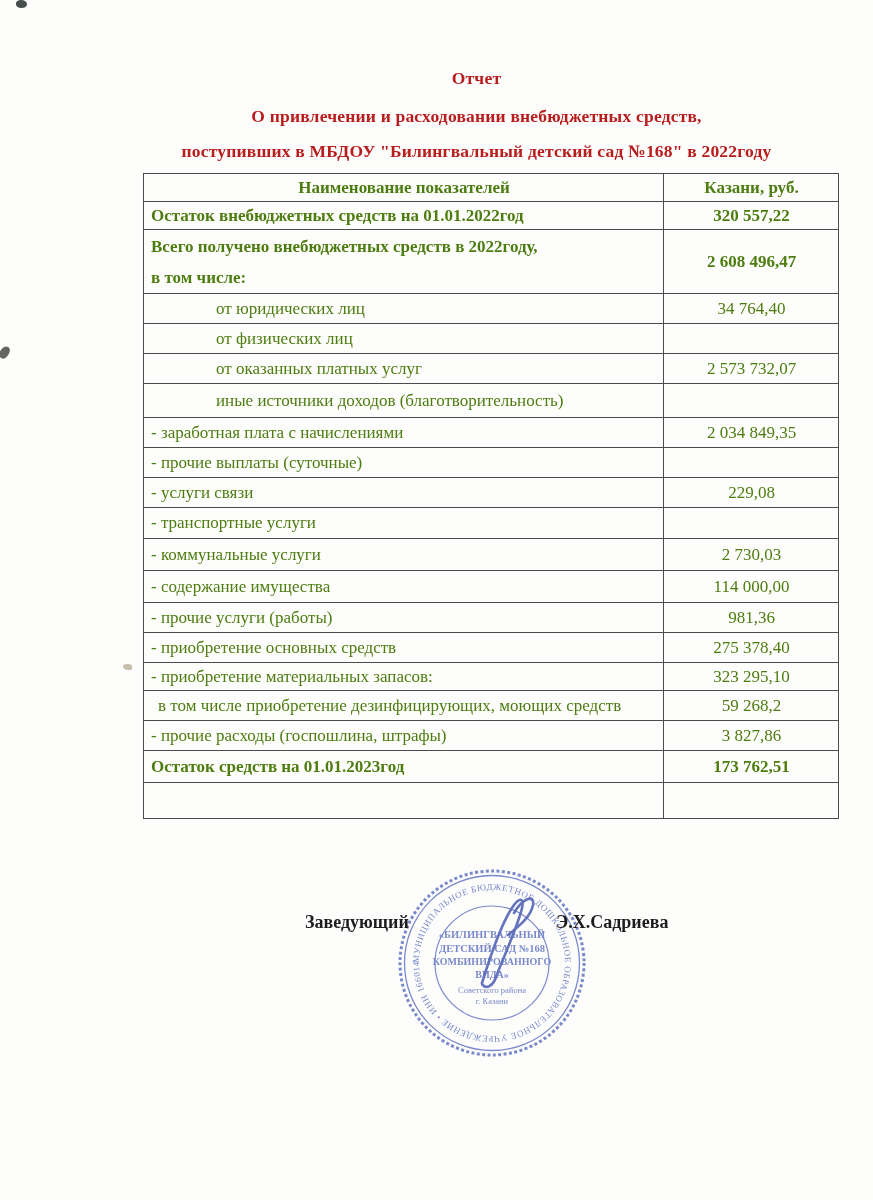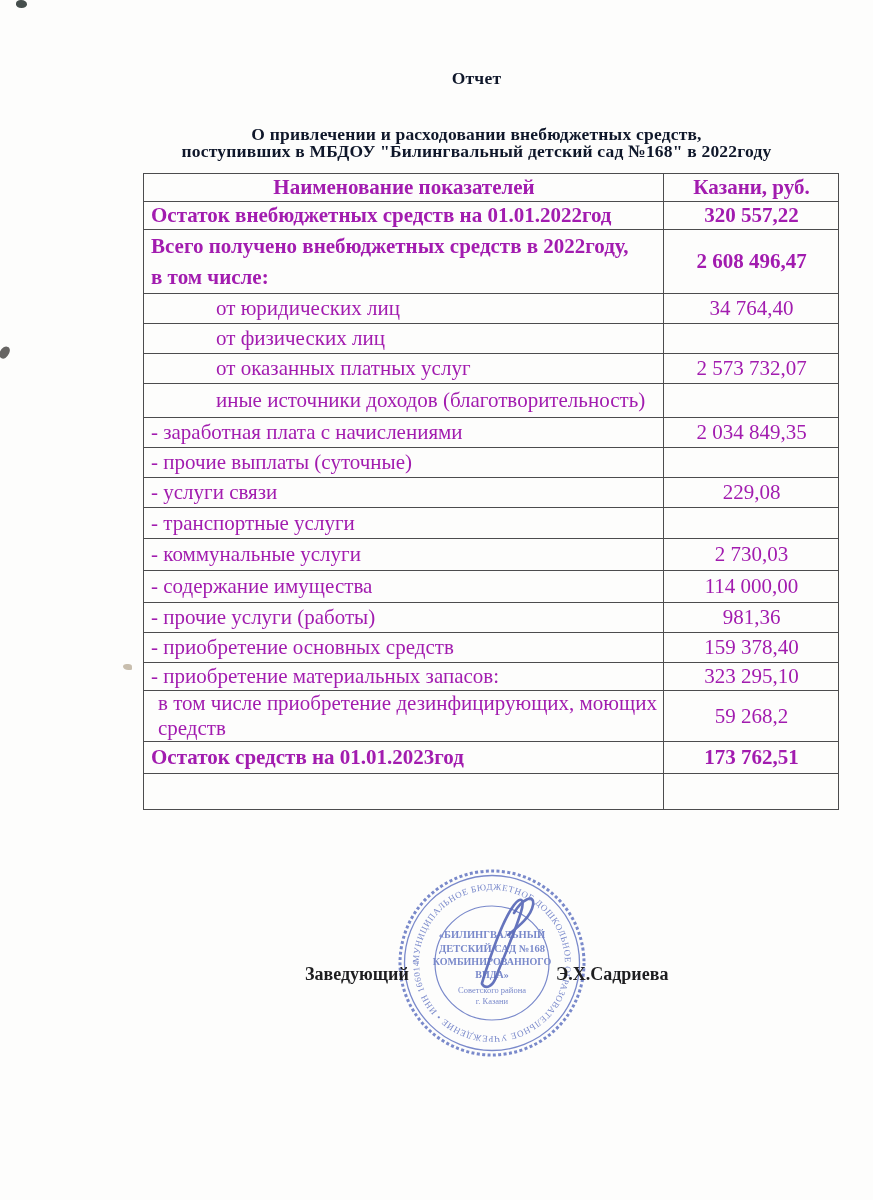--- a/index.html
+++ b/index.html
@@ -8,48 +8,48 @@
     font-family:"Liberation Serif", serif; color:#1d1d1f;
   }
   .page {
     position:relative; width:873px; height:1200px;
     background:#fdfdfc; overflow:hidden;
   }
 
   
   .title-line {
     position:absolute; left:143px; width:667px; text-align:center;
-    font-weight:700; font-size:17.5px; letter-spacing:.2px; color:#0f172a;
+    font-weight:700; font-size:17.5px; letter-spacing:.2px; color:#b91c1c;
   }
   .t1 { top:68px; }
-  .t2 { top:124px; }
+  .t2 { top:106px; }
   .t3 { top:141px; }
 
   
   .tbl-wrap { position:absolute; left:143px; top:173px; }
   table.report {
     border-collapse:collapse; table-layout:fixed; width:667px;
-    font-size:21px; color:#a21caf;
+    font-size:17px; color:#4d7c0f;
   }
   table.report th, table.report td {
     border:1.5px solid #4c4c4e; padding:0 6px 0 7px; vertical-align:middle;
     overflow:hidden;
   }
   th.col-label { width:506px; text-align:center; font-weight:700; }
   th.col-amount { width:161px; text-align:center; font-weight:700; }
   td.c-label { text-align:left; }
   td.c-label.lvl1 { padding-left:14px; }
   td.c-label.lvl2 { padding-left:72px; }
   td.c-value { text-align:center; }
   .b { font-weight:700;margin-top:28px; }
   td.va-top { vertical-align:top; padding-top:2px; }
   td.va-top div { line-height:31px; }
 
   
-  .sig-block { position:absolute; left:143px; top:964px; width:667px; height:30px; z-index:3;text-align:right; }
+  .sig-block { position:absolute; left:143px; top:912px; width:667px; height:30px; z-index:3;text-align:right; }
   .sig-role { position:absolute; left:162px; top:0; font-weight:700; font-size:18px; }
   .sig-name { position:absolute; left:413px; top:0; font-weight:700; font-size:18px; }
 
   
   .stamp-svg { position:absolute; left:394px; top:865px; z-index:2; opacity:.82; }
 
   
   .speck { position:absolute; }
   .speck-a { left:16px; top:0px; width:11px; height:8px; background:#26302e; border-radius:45% 55% 50% 50%; opacity:.85; }
   .speck-b { left:0px; top:346px; width:9px; height:13px; background:#413e3c; border-radius:60% 40% 55% 45%; transform:rotate(25deg); opacity:.8; }
@@ -149,33 +149,39 @@
           <tr style="height: 30px;">
             <td class="c-label lvl0">
               <div>- прочие услуги (работы)</div>
             </td>
             <td class="c-value">981,36</td>
           </tr>
           <tr style="height: 30px;">
             <td class="c-label lvl0">
               <div>- приобретение основных средств</div>
             </td>
-            <td class="c-value">159 378,40</td>
+            <td class="c-value">275 378,40</td>
           </tr>
           <tr style="height: 28px;">
             <td class="c-label lvl0">
               <div>- приобретение материальных запасов:</div>
             </td>
             <td class="c-value">323 295,10</td>
           </tr>
           <tr style="height: 30px;">
             <td class="c-label lvl1">
               <div>в том числе приобретение дезинфицирующих, моющих средств</div>
             </td>
             <td class="c-value">59 268,2</td>
+          </tr>
+          <tr style="height: 30px;">
+            <td class="c-label lvl0">
+              <div>- прочие расходы (госпошлина, штрафы)</div>
+            </td>
+            <td class="c-value">3 827,86</td>
           </tr>
           <tr style="height: 32px;">
             <td class="c-label lvl0 b">
               <div>Остаток средств на 01.01.2023год</div>
             </td>
             <td class="c-value b">173 762,51</td>
           </tr>
           <tr style="height: 36px;">
             <td class="c-label lvl0">
               <div></div>

